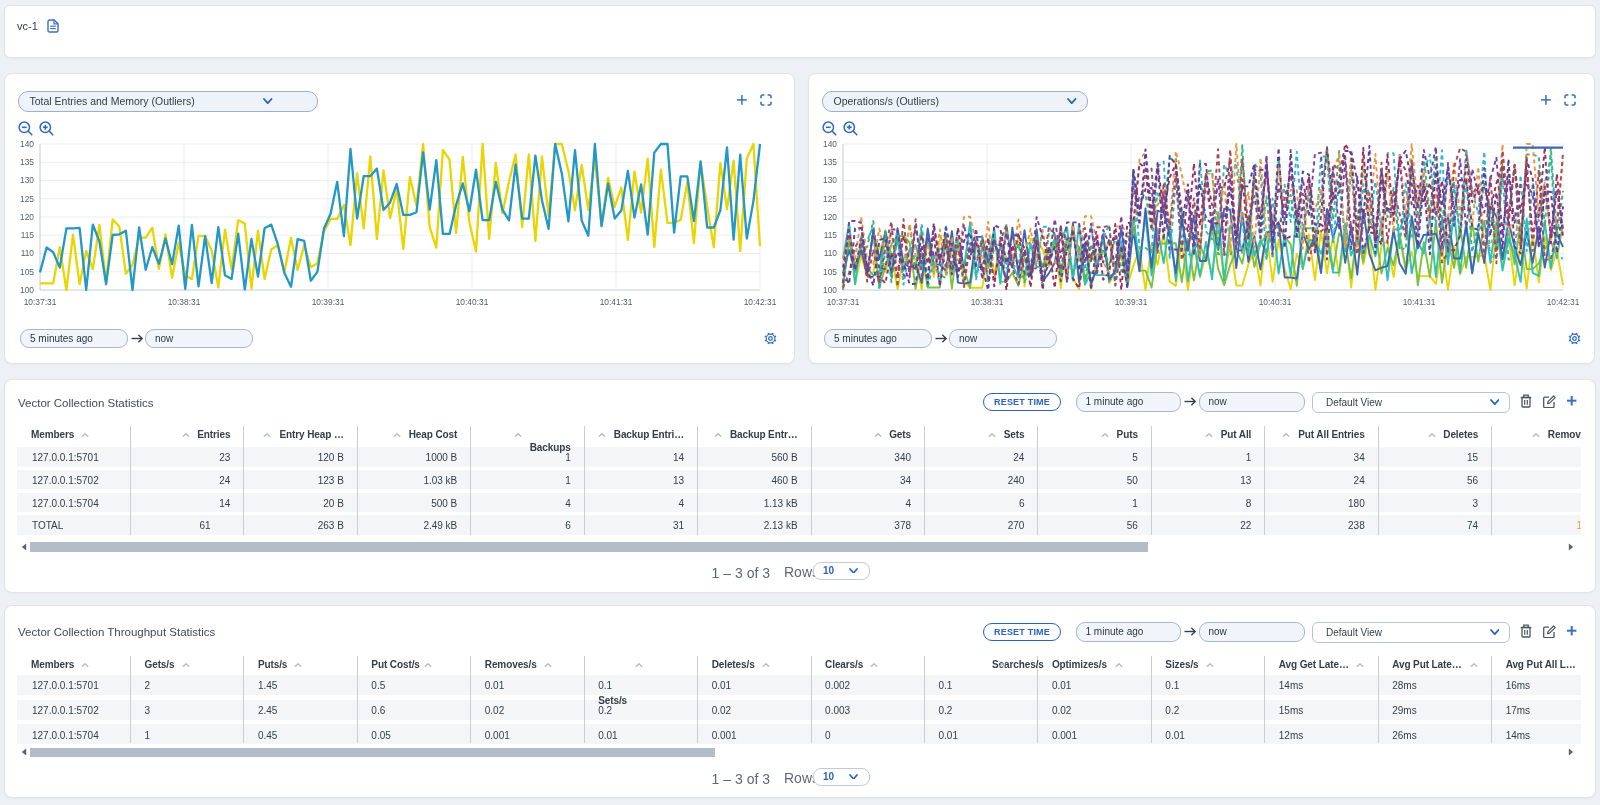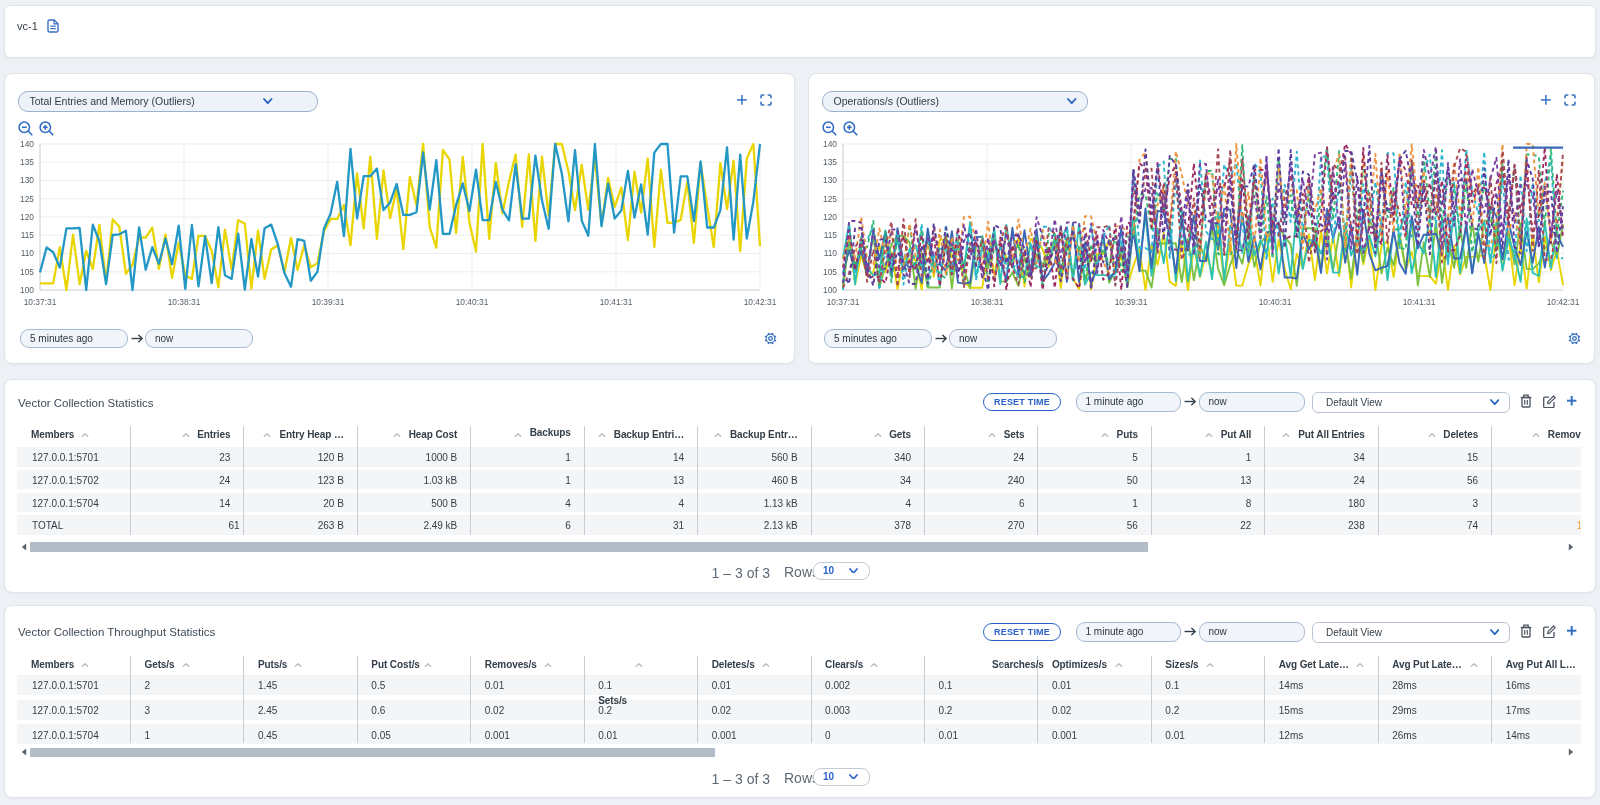--- a/index.html
+++ b/index.html
@@ -241,21 +241,21 @@
       <path d="M0.8 3.7 L4.0 0.8 L7.2 3.7" fill="none" stroke="#b6bdc3" stroke-width="1.4" stroke-linejoin="round"></path>
     </svg>
     <div class="t hdr" style="top:5.3px;right:1236.7399999999998px;">Entry Heap …</div>
     <svg class="abs" style="left:246.46000000000004px;top:9.25px" width="8.0" height="4.5" viewBox="0 0 8.0 4.5">
       <path d="M0.8 3.7 L4.0 0.8 L7.2 3.7" fill="none" stroke="#b6bdc3" stroke-width="1.4" stroke-linejoin="round"></path>
     </svg>
     <div class="t hdr" style="top:5.3px;right:1123.31px;">Heap Cost</div>
     <svg class="abs" style="left:375.89000000000004px;top:9.25px" width="8.0" height="4.5" viewBox="0 0 8.0 4.5">
       <path d="M0.8 3.7 L4.0 0.8 L7.2 3.7" fill="none" stroke="#b6bdc3" stroke-width="1.4" stroke-linejoin="round"></path>
     </svg>
-    <div class="t hdr" style="top:3px;right:1009.8799999999999px;margin-left:35px;">Backups</div>
+    <div class="t hdr" style="top:18px;right:1009.8799999999999px;margin-left:35px;">Backups</div>
     <svg class="abs" style="left:497.32000000000005px;top:9.25px" width="8.0" height="4.5" viewBox="0 0 8.0 4.5">
       <path d="M0.8 3.7 L4.0 0.8 L7.2 3.7" fill="none" stroke="#b6bdc3" stroke-width="1.4" stroke-linejoin="round"></path>
     </svg>
     <div class="t hdr" style="top:5.3px;right:896.4499999999998px;">Backup Entri…</div>
     <svg class="abs" style="left:580.7500000000001px;top:9.25px" width="8.0" height="4.5" viewBox="0 0 8.0 4.5">
       <path d="M0.8 3.7 L4.0 0.8 L7.2 3.7" fill="none" stroke="#b6bdc3" stroke-width="1.4" stroke-linejoin="round"></path>
     </svg>
     <div class="t hdr" style="top:5.3px;right:783.0199999999998px;">Backup Entr…</div>
     <svg class="abs" style="left:697.1800000000002px;top:9.25px" width="8.0" height="4.5" viewBox="0 0 8.0 4.5">
       <path d="M0.8 3.7 L4.0 0.8 L7.2 3.7" fill="none" stroke="#b6bdc3" stroke-width="1.4" stroke-linejoin="round"></path>
@@ -324,21 +324,21 @@
     <div class="t cell" style="top:74.4px;right:896.4499999999998px;">4</div>
     <div class="t cell" style="top:74.4px;right:783.0199999999998px;">1.13 kB</div>
     <div class="t cell" style="top:74.4px;right:669.5899999999999px;">4</div>
     <div class="t cell" style="top:74.4px;right:556.1599999999999px;">6</div>
     <div class="t cell" style="top:74.4px;right:442.7299999999998px;">1</div>
     <div class="t cell" style="top:74.4px;right:329.2999999999997px;">8</div>
     <div class="t cell" style="top:74.4px;right:215.86999999999966px;">180</div>
     <div class="t cell" style="top:74.4px;right:102.43999999999983px;">3</div>
     <div class="t cell" style="top:74.4px;right:-10.990000000000236px;"></div>
     <div class="t cell" style="top:96.7px;left:15px;">TOTAL</div>
-    <div class="t cell" style="top:96.7px;right:1341px;">61</div>
+    <div class="t cell" style="top:96.7px;right:1370px;">61</div>
     <div class="t cell" style="top:96.7px;right:1236.7399999999998px;">263 B</div>
     <div class="t cell" style="top:96.7px;right:1123.31px;">2.49 kB</div>
     <div class="t cell" style="top:96.7px;right:1009.8799999999999px;">6</div>
     <div class="t cell" style="top:96.7px;right:896.4499999999998px;">31</div>
     <div class="t cell" style="top:96.7px;right:783.0199999999998px;">2.13 kB</div>
     <div class="t cell" style="top:96.7px;right:669.5899999999999px;">378</div>
     <div class="t cell" style="top:96.7px;right:556.1599999999999px;">270</div>
     <div class="t cell" style="top:96.7px;right:442.7299999999998px;">56</div>
     <div class="t cell" style="top:96.7px;right:329.2999999999997px;">22</div>
     <div class="t cell" style="top:96.7px;right:215.86999999999966px;">238</div>

